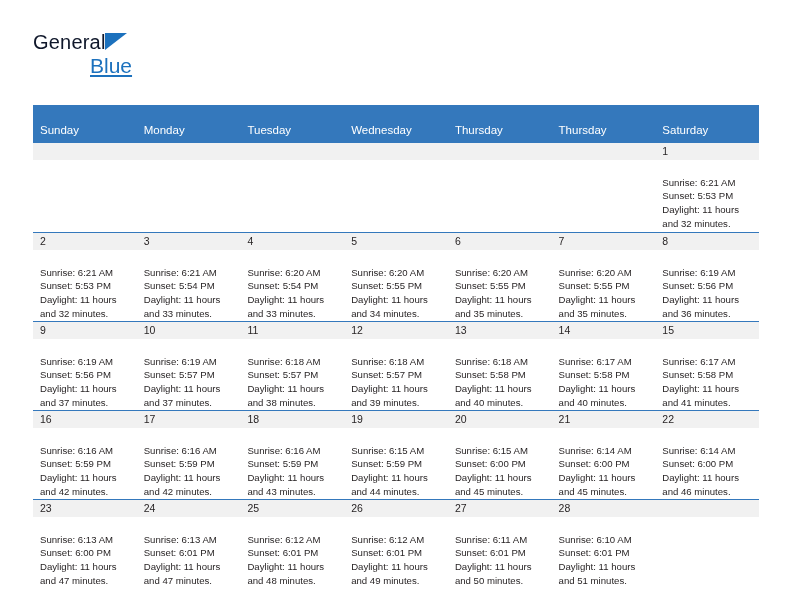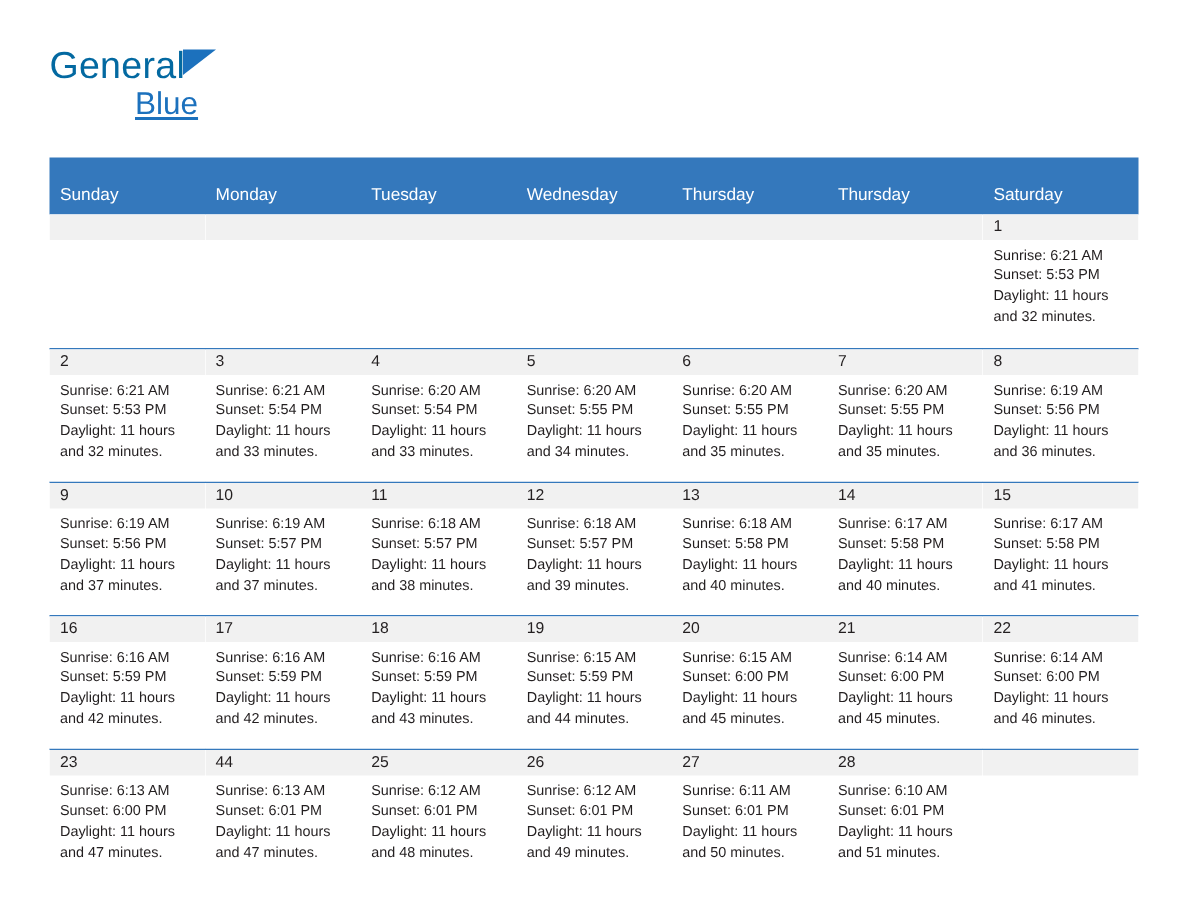--- a/index.html
+++ b/index.html
@@ -30,22 +30,22 @@
     height: 72px;
   }
   .logo {
     position: absolute;
     left: 0;
     top: 6px;
     width: 230px;
     height: 60px;
   }
   .logo-general {
-    font-size: 25px;
-    color: #0369a1;
+    font-size: 20px;
+    color: #0f172a;
     letter-spacing: .2px;
     line-height: 1;
     display: inline-block;
   }
   .logo-tri {
     display: inline-block;
     width: 0;
     height: 0;
     border-left: 22px solid #1c71bd;
     border-bottom: 17px solid transparent;
@@ -123,21 +123,21 @@
     padding: 1px 0 0 7px;
     box-sizing: border-box;
     font-size: 10.5px;
     color: #231f20;
     line-height: 15px;
   }
   .day.empty .day-num-bar {
     background: #f1f1f1;
   }
   .day-lines {
-    padding: 4px 7px 0 7px;
+    padding: 16px 7px 0 7px;
     font-size: 9.6px;
     line-height: 13.6px;
     color: #231f20;
   }
   .day-line { white-space: nowrap; }
 </style>
 </head>
 <body>
 
 <div class="page">
@@ -391,21 +391,21 @@
           <div class="day">
             <div class="day-num-bar">23</div>
             <div class="day-lines">
               <div class="day-line">Sunrise: 6:13 AM</div>
               <div class="day-line">Sunset: 6:00 PM</div>
               <div class="day-line">Daylight: 11 hours</div>
               <div class="day-line">and 47 minutes.</div>
             </div>
           </div>
           <div class="day">
-            <div class="day-num-bar">44</div>
+            <div class="day-num-bar">24</div>
             <div class="day-lines">
               <div class="day-line">Sunrise: 6:13 AM</div>
               <div class="day-line">Sunset: 6:01 PM</div>
               <div class="day-line">Daylight: 11 hours</div>
               <div class="day-line">and 47 minutes.</div>
             </div>
           </div>
           <div class="day">
             <div class="day-num-bar">25</div>
             <div class="day-lines">

